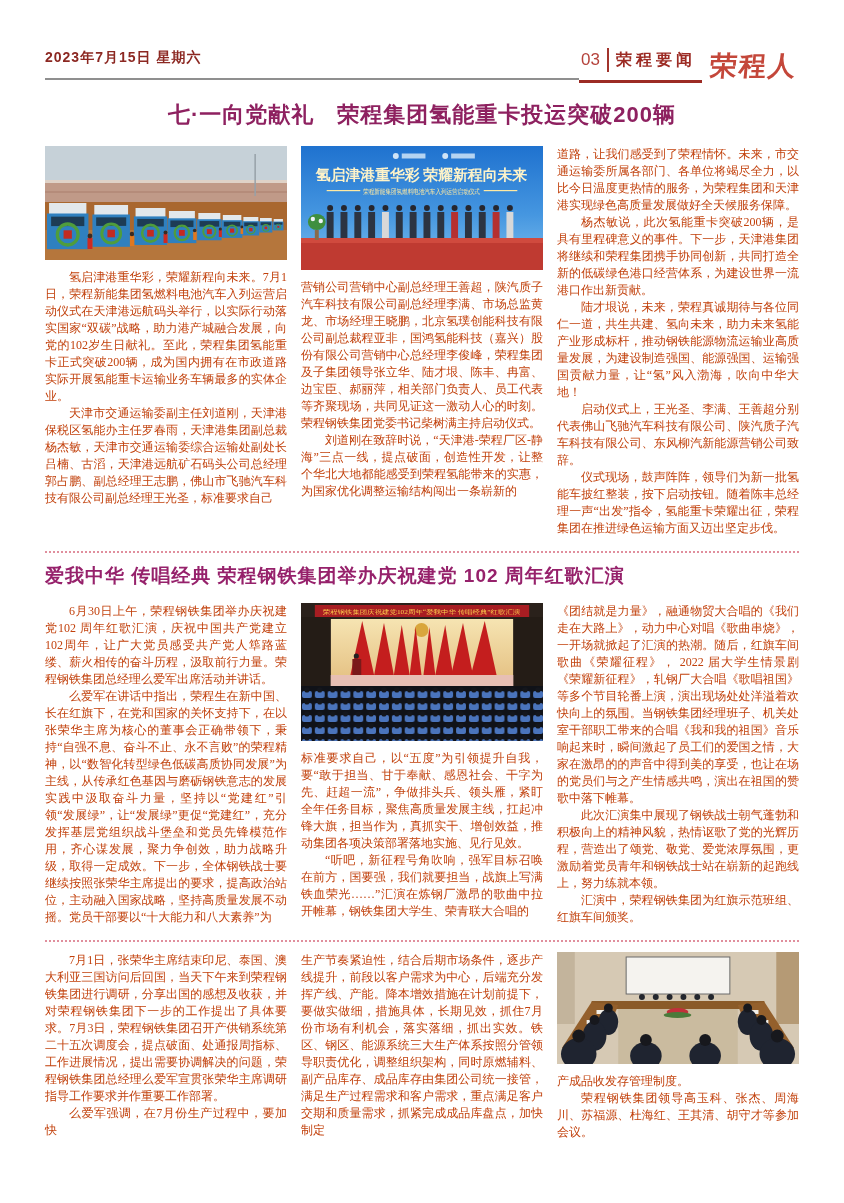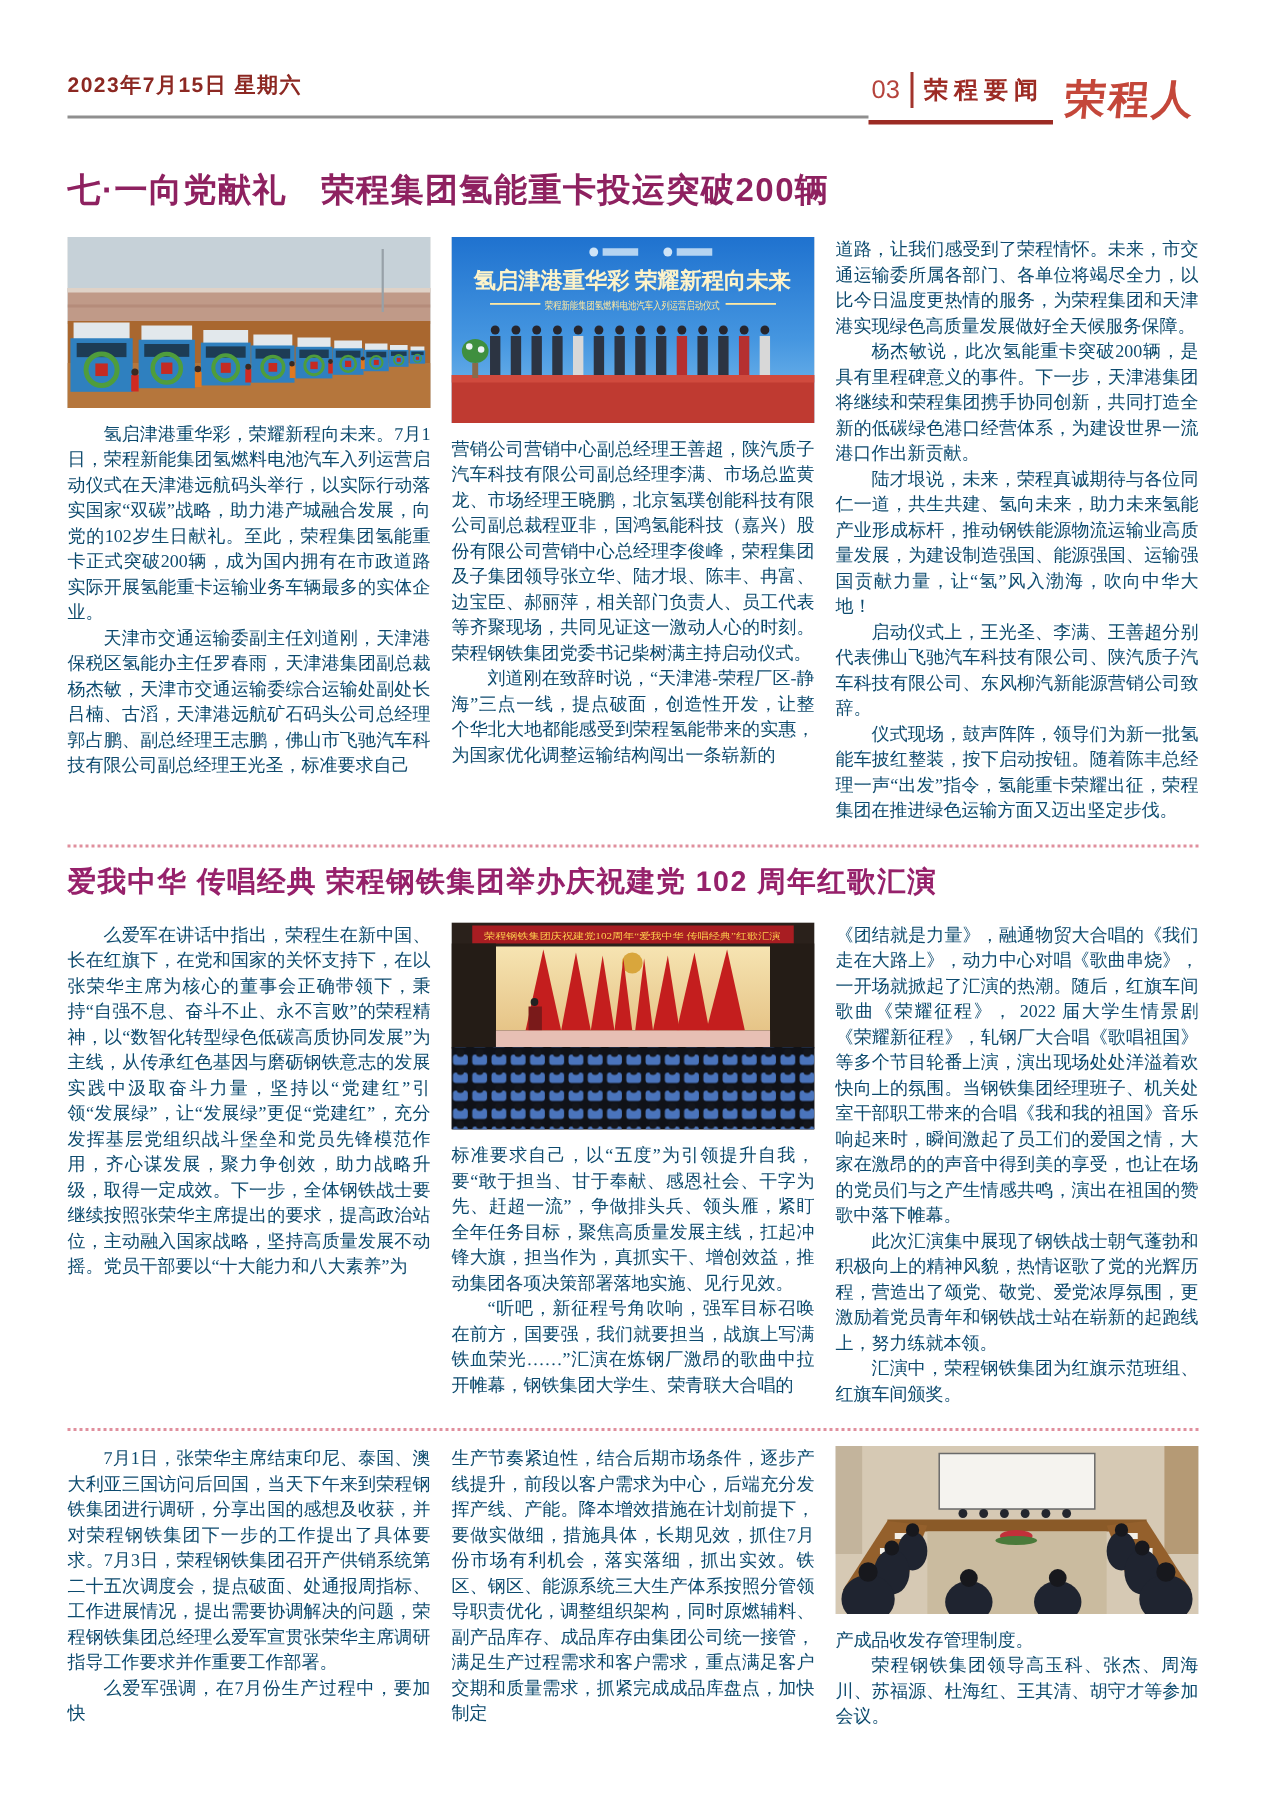--- a/index.html
+++ b/index.html
@@ -12,29 +12,29 @@
   .header{display:flex;align-items:flex-start;margin-top:48px;}
   .h-left{flex:1;border-bottom:2px solid #8f8f8f;padding-bottom:11px;}
   .h-date{font-family:"Liberation Sans",sans-serif;font-weight:bold;font-size:14px;color:#8c2822;letter-spacing:1px;}
   .h-mid{display:flex;align-items:center;border-bottom:3px solid #9c2b24;padding:0 6px 8px 2px;gap:7px;}
   .h-num{font-family:"Liberation Sans",sans-serif;font-size:17px;color:#b5433c;}
   .h-vr{width:2px;height:24px;background:#a2342c;display:inline-block;}
   .h-sec{font-family:"Liberation Sans",sans-serif;font-weight:bold;font-size:16px;color:#9c2b24;letter-spacing:4px;}
   .h-logo{font-family:"DejaVu Serif",serif;font-weight:bold;font-size:27px;color:#c4473a;
           letter-spacing:2px;transform:skewX(-5deg);display:inline-block;padding:0 2px 2px 8px;}
   
-  .t1{margin:26px 0 16px;font-family:"Liberation Sans",sans-serif;
+  .t1{margin:14px 0 16px;text-align:center;font-family:"Liberation Sans",sans-serif;
       font-weight:bold;font-size:22px;color:#8e2160;letter-spacing:1px;}
   .t2{margin:8px 0 14px;text-align:left;font-family:"Liberation Sans",sans-serif;
       font-weight:bold;font-size:19px;color:#96216b;letter-spacing:1px;}
   .t3{margin:12px 0 12px;text-align:center;font-family:"Liberation Sans",sans-serif;
       font-weight:bold;font-size:20px;color:#96216b;line-height:31px;letter-spacing:1px;}
   
   .cols{display:grid;grid-template-columns:1fr 1fr 1fr;column-gap:14px;}
-  .col p{margin:0;font-size:12px;line-height:17px;text-align:justify;text-indent:2em;color:#0c4a6e;}
+  .col p{margin:0;font-size:12px;line-height:17px;text-align:justify;text-indent:2em;color:#c2410c;}
   .col p.noind{text-indent:0;}
   .photo{display:block;width:100%;margin:0 0 9px 0;background:#dddddd;}
   .ph114{height:114px;}
   .ph124{height:124px;}
   .ph138{height:138px;}
   .ph112{height:112px;}
   .divider{border-top:2px dotted #e08f9d;margin:14px 0 10px 0;height:0;}
 </style>
 </head>
 <body>
@@ -171,20 +171,21 @@
       <p>启动仪式上，王光圣、李满、王善超分别代表佛山飞驰汽车科技有限公司、陕汽质子汽车科技有限公司、东风柳汽新能源营销公司致辞。</p>
       <p>仪式现场，鼓声阵阵，领导们为新一批氢能车披红整装，按下启动按钮。随着陈丰总经理一声“出发”指令，氢能重卡荣耀出征，荣程集团在推进绿色运输方面又迈出坚定步伐。</p>
     </div>
   </div>
 
   <div class="divider"></div>
 
   <h2 class="t2">爱我中华 传唱经典 荣程钢铁集团举办庆祝建党 102 周年红歌汇演</h2>
   <div class="cols">
     <div class="col">
+      <p>6月30日上午，荣程钢铁集团举办庆祝建党102 周年红歌汇演，庆祝中国共产党建立102周年，让广大党员感受共产党人筚路蓝缕、薪火相传的奋斗历程，汲取前行力量。荣程钢铁集团总经理么爱军出席活动并讲话。</p>
       <p>么爱军在讲话中指出，荣程生在新中国、长在红旗下，在党和国家的关怀支持下，在以张荣华主席为核心的董事会正确带领下，秉持“自强不息、奋斗不止、永不言败”的荣程精神，以“数智化转型绿色低碳高质协同发展”为主线，从传承红色基因与磨砺钢铁意志的发展实践中汲取奋斗力量，坚持以“党建红”引领“发展绿”，让“发展绿”更促“党建红”，充分发挥基层党组织战斗堡垒和党员先锋模范作用，齐心谋发展，聚力争创效，助力战略升级，取得一定成效。下一步，全体钢铁战士要继续按照张荣华主席提出的要求，提高政治站位，主动融入国家战略，坚持高质量发展不动摇。党员干部要以“十大能力和八大素养”为</p>
     </div>
     <div class="col">
 
       <svg class="photo ph138" viewBox="0 0 245 138" preserveAspectRatio="none">
         <defs>
           <linearGradient id="stg" x1="0" y1="0" x2="0" y2="1">
             <stop offset="0" stop-color="#f6e4b2"></stop>
               <stop offset="1" stop-color="#e6c487"></stop>
           </linearGradient>

